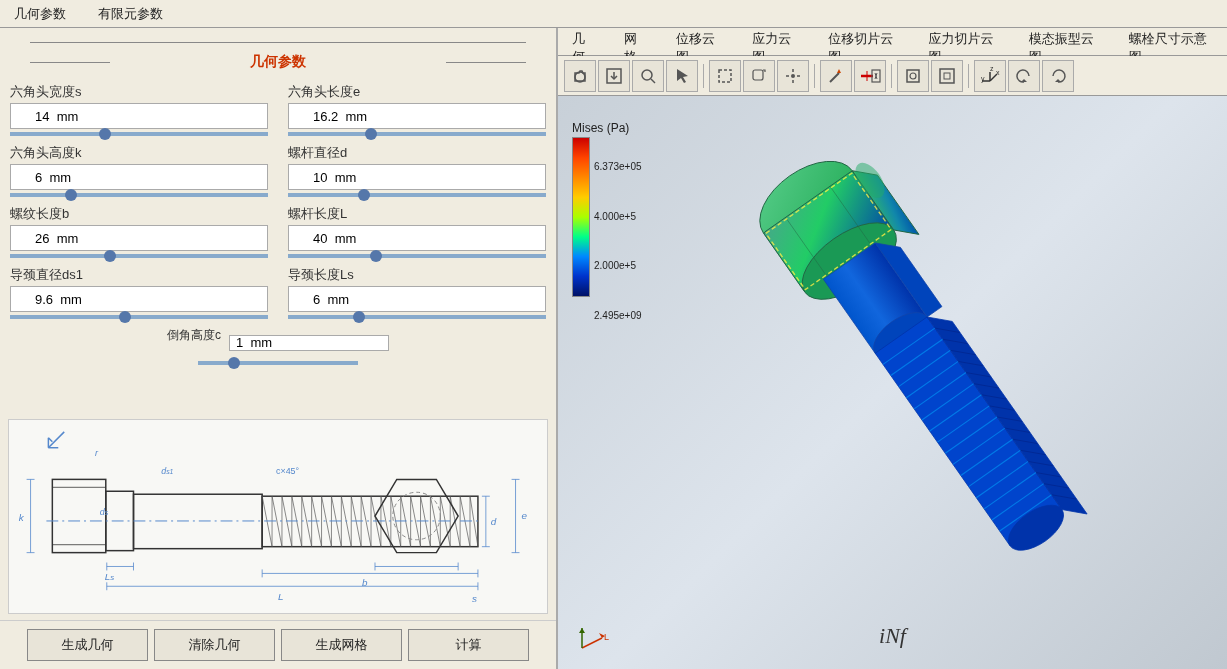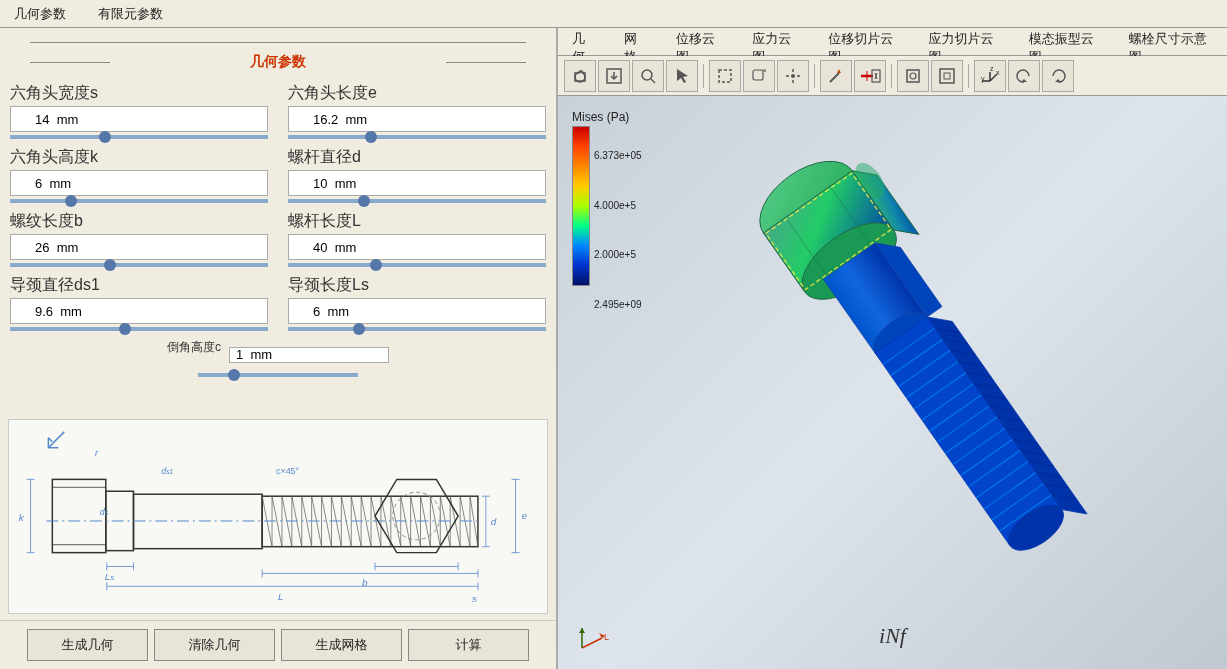--- a/index.html
+++ b/index.html
@@ -17,21 +17,21 @@
 
     
     .geo-params { flex: 1; padding: 10px 10px 0 10px; overflow-y: auto; }
     .section-title { text-align: center; font-size: 14px; color: #cc3300; font-weight: bold; margin-bottom: 12px; position: relative; }
     .section-title::before { content: ''; position: absolute; left: 20px; top: 50%; height: 1px; background: #888; width: 80px; }
     .section-title::after { content: ''; position: absolute; right: 20px; top: 50%; height: 1px; background: #888; width: 80px; }
     .title-divider { border: none; border-top: 1px solid #888; margin: 4px 20px 10px 20px; }
 
     .param-row { display: flex; gap: 20px; margin-bottom: 8px; }
     .param-group { display: flex; flex-direction: column; flex: 1; }
-    .param-label { font-size: 16px; color: #333; margin-bottom: 2px; white-space: nowrap; }
+    .param-label { font-size: 13px; color: #333; margin-bottom: 2px; white-space: nowrap; }
     .param-input { border: 1px solid #aaa; background: white; padding: 2px 24px; font-size: 13px; height: 26px; width: 100%; }
     .param-slider { -webkit-appearance: none; appearance: none; width: 100%; height: 4px; background: #88aacc; margin-top: 3px; outline: none; cursor: pointer; }
     .param-slider::-webkit-slider-thumb { -webkit-appearance: none; width: 12px; height: 12px; background: #5577aa; border-radius: 50%; cursor: pointer; }
 
     .chamfer-row { display: flex; flex-direction: column; align-items: center; margin-bottom: 8px; }
     .chamfer-label { font-size: 12px; color: #333; margin-bottom: 14px; }
     .chamfer-input { border: 1px solid #aaa; background: white; padding: 2px 6px; font-size: 13px; height: 16px; width: 160px; text-align: left; }
     .chamfer-slider { -webkit-appearance: none; appearance: none; width: 160px; height: 4px; background: #88aacc; margin-top: 3px; outline: none; cursor: pointer; }
     .chamfer-slider::-webkit-slider-thumb { -webkit-appearance: none; width: 12px; height: 12px; background: #5577aa; border-radius: 50%; cursor: pointer; }
 
@@ -52,21 +52,21 @@
 
     
     .toolbar { background: #f0ece0; border-bottom: 1px solid #999; display: flex; align-items: center; height: 40px; padding: 0 6px; gap: 2px; flex-shrink: 0; }
     .toolbar-btn { width: 32px; height: 32px; background: #e8e4d8; border: 1px solid #aaa; cursor: pointer; display: flex; align-items: center; justify-content: center; font-size: 14px; color: #444; }
     .toolbar-separator { width: 1px; height: 24px; background: #aaa; margin: 0 3px; }
 
     
     .viewport { flex: 1; position: relative; background: linear-gradient(135deg, #c8d0d8 0%, #dde4ec 50%, #c0c8d0 100%); overflow: hidden; }
 
     
-    .color-legend { position: absolute; left: 14px; top: 14px; }
+    .color-legend { position: absolute; left: 14px; top: 25px; }
     .legend-title { font-size: 12px; color: #222; margin-bottom: 2px; }
     .legend-bar { position: relative; }
     .legend-gradient { width: 18px; height: 160px; background: linear-gradient(to bottom, #cc0000, #ff4400, #ff8800, #ffcc00, #aaff00, #00ff88, #0088ff, #0033cc, #001166); border: 1px solid #888; }
     .legend-labels { position: absolute; left: 22px; top: 0; height: 160px; display: flex; flex-direction: column; justify-content: space-between; margin-top: 24px; }
     .legend-label { font-size: 10px; color: #222; white-space: nowrap; }
 
     
     .bolt-3d { position: absolute; left: 80px; top: 10px; right: 10px; bottom: 30px; display: flex; align-items: center; justify-content: center; }
 
     

